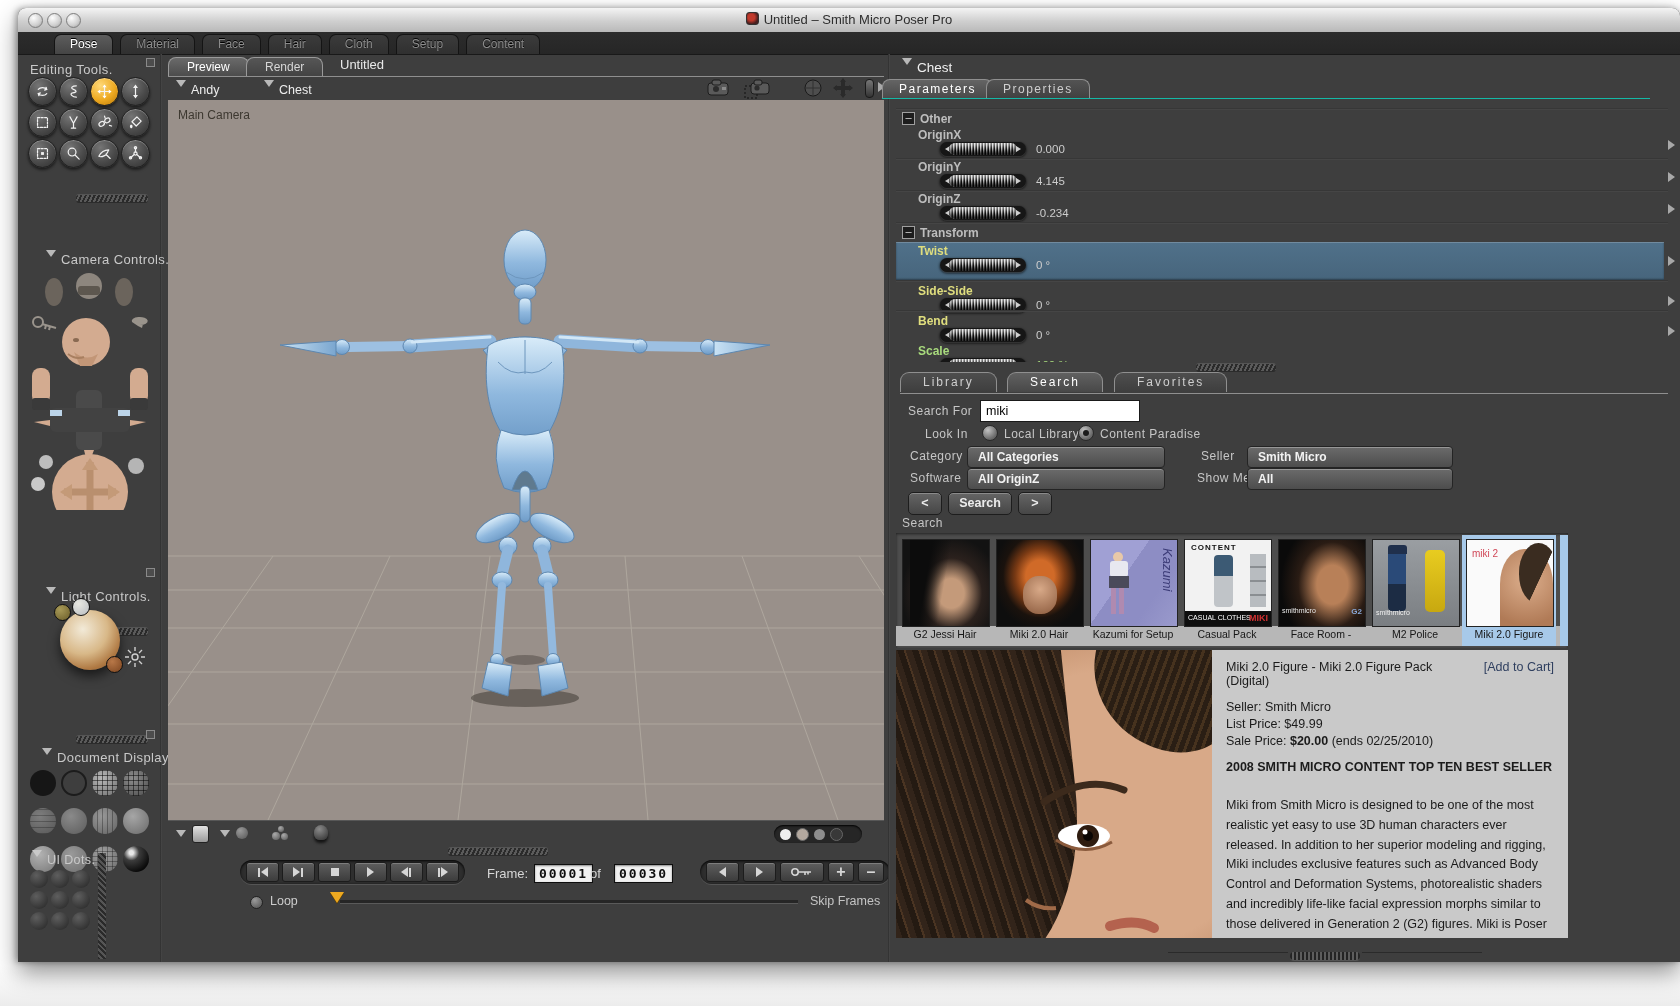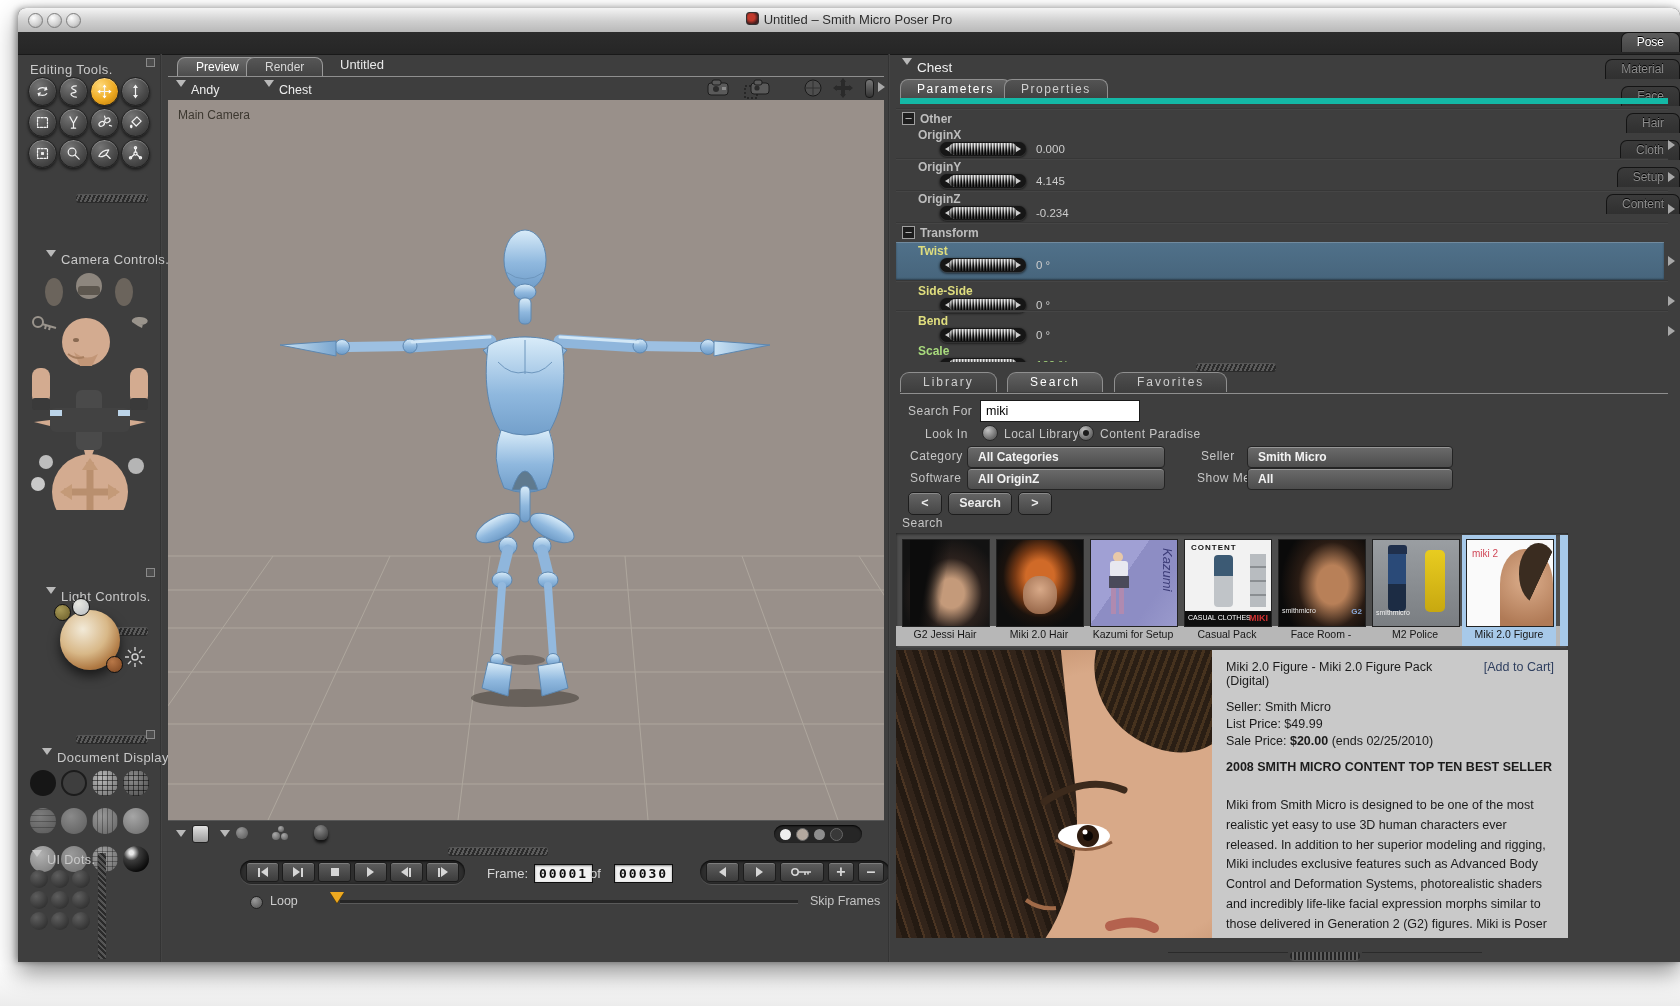--- a/index.html
+++ b/index.html
@@ -10,21 +10,21 @@
   
   .titlebar{position:absolute;left:0;top:0;right:0;height:24px;border-radius:8px 8px 0 0;
             background:linear-gradient(#f4f4f4,#cfcfcf 55%,#b9b9b9);border-bottom:1px solid #5c5c5c;}
   .tl{position:absolute;top:5px;width:13px;height:13px;border-radius:50%;
       background:radial-gradient(circle at 35% 30%, #fdfdfd,#cfcfcf 60%,#9b9b9b);border:1px solid #7e7e7e;}
   .title{position:absolute;left:0;right:0;top:4px;text-align:center;font-size:13px;color:#2e2e2e;}
   .appico{display:inline-block;width:11px;height:11px;border-radius:3px;vertical-align:-1px;margin-right:5px;
           background:radial-gradient(circle at 40% 40%, #c0392b 0 35%, #4a2020 70%);border:1px solid #333;}
   
   .maintabs{position:absolute;left:0;top:24px;right:0;height:22px;background:linear-gradient(#2c2c2c,#262626);
-            border-bottom:1px solid #191919;display:flex;align-items:flex-end;padding-left:36px;gap:7px;flex-direction:column;}
+            border-bottom:1px solid #191919;display:flex;align-items:flex-end;padding-left:36px;gap:7px;}
   .rtab{height:19px;line-height:19px;padding:0 15px;font-size:12px;color:#8b8b8b;border:1px solid #141414;border-bottom:none;
         border-radius:7px 7px 0 0;background:linear-gradient(#3b3b3b,#303030);text-shadow:0 -1px 0 #000;}
   .rtab.act{color:#fff;background:linear-gradient(#5d5d5d,#454545);}
   
   .plab{position:absolute;font-size:13px;color:#c9c9c9;letter-spacing:.4px;}
   .tri{display:inline-block;width:0;height:0;border:5px solid transparent;border-top:7px solid #b9b9b9;margin-right:5px;vertical-align:2px;}
   .trir{position:absolute;width:0;height:0;border:5px solid transparent;border-left:7px solid #a8a8a8;}
   .corner{position:absolute;width:7px;height:7px;border:1px solid #8a8a8a;background:#4c4c4c;}
   .hatch{position:absolute;height:7px;border-radius:3px;
          background:repeating-linear-gradient(115deg,#2a2a2a 0 2px,#5b5b5b 2px 4px);box-shadow:0 -1px 0 #555,0 1px 0 #2b2b2b;}
@@ -36,21 +36,21 @@
            box-shadow:inset 0 1px 1px rgba(255,255,255,.3),0 2px 3px rgba(0,0,0,.55);
            display:flex;align-items:center;justify-content:center;}
   .toolbtn.act{background:radial-gradient(circle at 35% 28%, #ffd978,#eda921 55%,#b87708);}
   .toolbtn svg{width:17px;height:17px;stroke:#f2f2f2;fill:none;stroke-width:1.7;stroke-linecap:round;stroke-linejoin:round;}
   
   .dsph{position:absolute;width:26px;height:26px;border-radius:50%;}
   
   .vptabs{position:absolute;left:150px;top:47px;width:716px;height:21px;border-bottom:1px solid #8f8f8f;}
   .vtab{position:absolute;top:2px;height:18px;line-height:18px;padding:0 18px;font-size:12px;color:#d6d6d6;
         border:1px solid #9a9a9a;border-bottom:none;border-radius:8px 8px 0 0;background:linear-gradient(#565656,#434343);}
-  .vtab.act{background:linear-gradient(#6a6a6a,#4c4c4c);color:#fff;margin-left:9px;}
+  .vtab.act{background:linear-gradient(#6a6a6a,#4c4c4c);color:#fff;}
   .viewport{position:absolute;left:150px;top:92px;width:716px;height:720px;background:#99908a;overflow:hidden;}
   .vp-cam-label{position:absolute;left:10px;top:8px;font-size:12px;color:#3d3830;}
   .strip{position:absolute;left:150px;top:812px;width:716px;height:26px;background:#3e3e3e;border-top:1px solid #575757;}
   .modepill{position:absolute;right:22px;top:4px;width:76px;height:18px;border-radius:9px;background:#262626;
             display:flex;align-items:center;gap:5px;padding:0 6px;box-shadow:inset 0 1px 2px #000;}
   .modepill i{width:11px;height:11px;border-radius:50%;}
   
   .tbtn{width:31px;height:18px;border:1px solid #1c1c1c;border-radius:3px;background:linear-gradient(#5e5e5e,#3c3c3c);
         display:flex;align-items:center;justify-content:center;box-shadow:inset 0 1px 0 rgba(255,255,255,.2);}
   .g-bar{width:2px;height:9px;background:#d6d6d6;margin:0 1px;}
@@ -476,21 +476,21 @@
 
   <i style="position:absolute;left:232px;top:888px;width:11px;height:11px;border-radius:50%;background:radial-gradient(circle at 35% 30%,#9a9a9a,#4e4e4e);border:1px solid #222"></i>
   <span style="position:absolute;left:252px;top:886px;font-size:12.5px;color:#cdcdcd">Loop</span>
   <div style="position:absolute;left:312px;top:884px;width:0;height:0;border:7px solid transparent;border-top:11px solid #eda921;filter:drop-shadow(0 1px 0 #5a3c00)"></div>
   <div style="position:absolute;left:322px;top:892px;width:458px;height:3px;background:#262626;box-shadow:0 1px 0 #5a5a5a"></div>
   <span style="position:absolute;left:792px;top:886px;font-size:12.5px;color:#c4c4c4">Skip Frames</span>
 
   <div class="vline" style="left:870px;top:46px;height:908px"></div>
 
   <div style="position:absolute;left:884px;top:50px;font-size:13.5px;color:#f0f0f0"><span class="tri"></span><span>Chest</span></div>
-  <div style="position:absolute;left:882px;top:71px;width:768px;height:19px;border-bottom:6px solid #14b8a6">
+  <div style="position:absolute;left:864px;top:71px;width:768px;height:19px;border-bottom:1px solid #14b8a6">
     <span class="ptab act" style="left:0">Parameters</span>
     <span class="ptab" style="left:104px">Properties</span>
   </div>
 
   <div class="hline" style="left:878px;top:100px;width:772px"></div>
   <div class="grpbox" style="left:884px;top:104px">–</div>
   <span class="pname" style="left:902px;top:104px">Other</span>
 
   <span class="pname" style="left:900px;top:120px">OriginX</span>
   <span class="dial" style="left:922px;top:134px">

